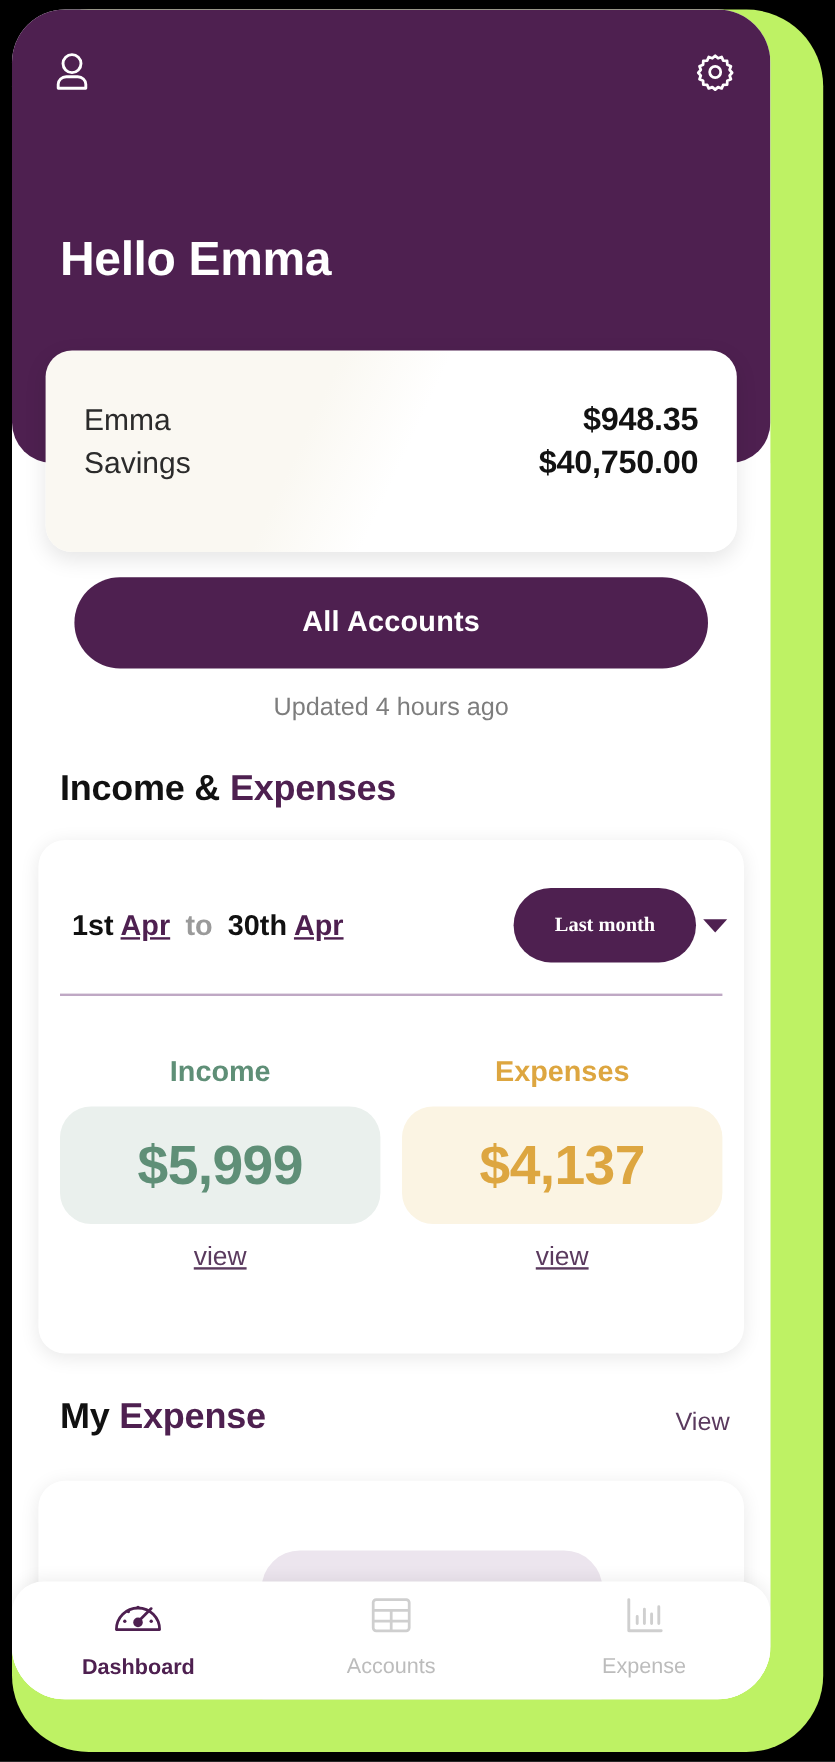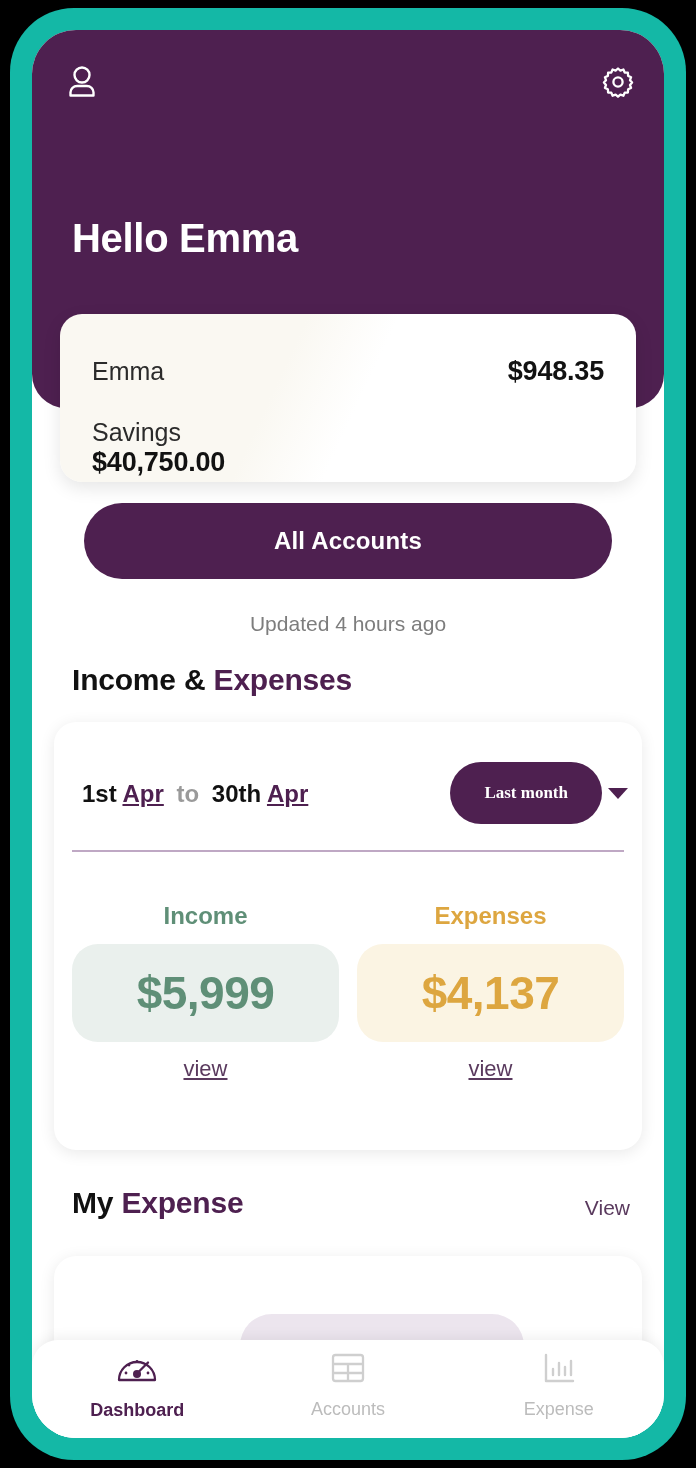--- a/index.html
+++ b/index.html
@@ -15,24 +15,23 @@
     -webkit-font-smoothing: antialiased;
   }
 
   
   .phone-frame {
     position: absolute;
     left: 10px;
     top: 8px;
     width: 676px;
     height: 1452px;
-    background: #14b8a6;
+    background: #bef264;
     border-radius: 64px;
     box-sizing: border-box;
-    padding: 22px;
   }
   .phone-screen {
     position: relative;
     width: 632px;
     height: 1408px;
     background: #ffffff;
     border-radius: 44px;
     overflow: hidden;
   }
 
@@ -95,21 +94,21 @@
   }
   .balance-row {
     position: absolute;
     left: 32px;
     width: 512px;
     display: flex;
     justify-content: space-between;
     align-items: baseline;
   }
   .balance-row.r1 { top: 42px; }
-  .balance-row.r2 { top: 104px; flex-direction: column; }
+  .balance-row.r2 { top: 78px; }
   .balance-label {
     font-size: 25px;
     color: #2b2b2b;
     font-weight: normal;
   }
   .balance-value {
     font-size: 27px;
     color: #121212;
     font-weight: bold;
     letter-spacing: -0.2px;
@@ -144,21 +143,20 @@
     letter-spacing: 0.2px;
   }
   .updated-text {
     position: absolute;
     left: 0;
     top: 192px;
     width: 632px;
     text-align: center;
     font-size: 21px;
     color: #7d7d7d;
-    margin-top: 12px;
   }
 
   
   .section-head {
     position: absolute;
     left: 40px;
     font-size: 30px;
     font-weight: bold;
     color: #111111;
     letter-spacing: -0.2px;

